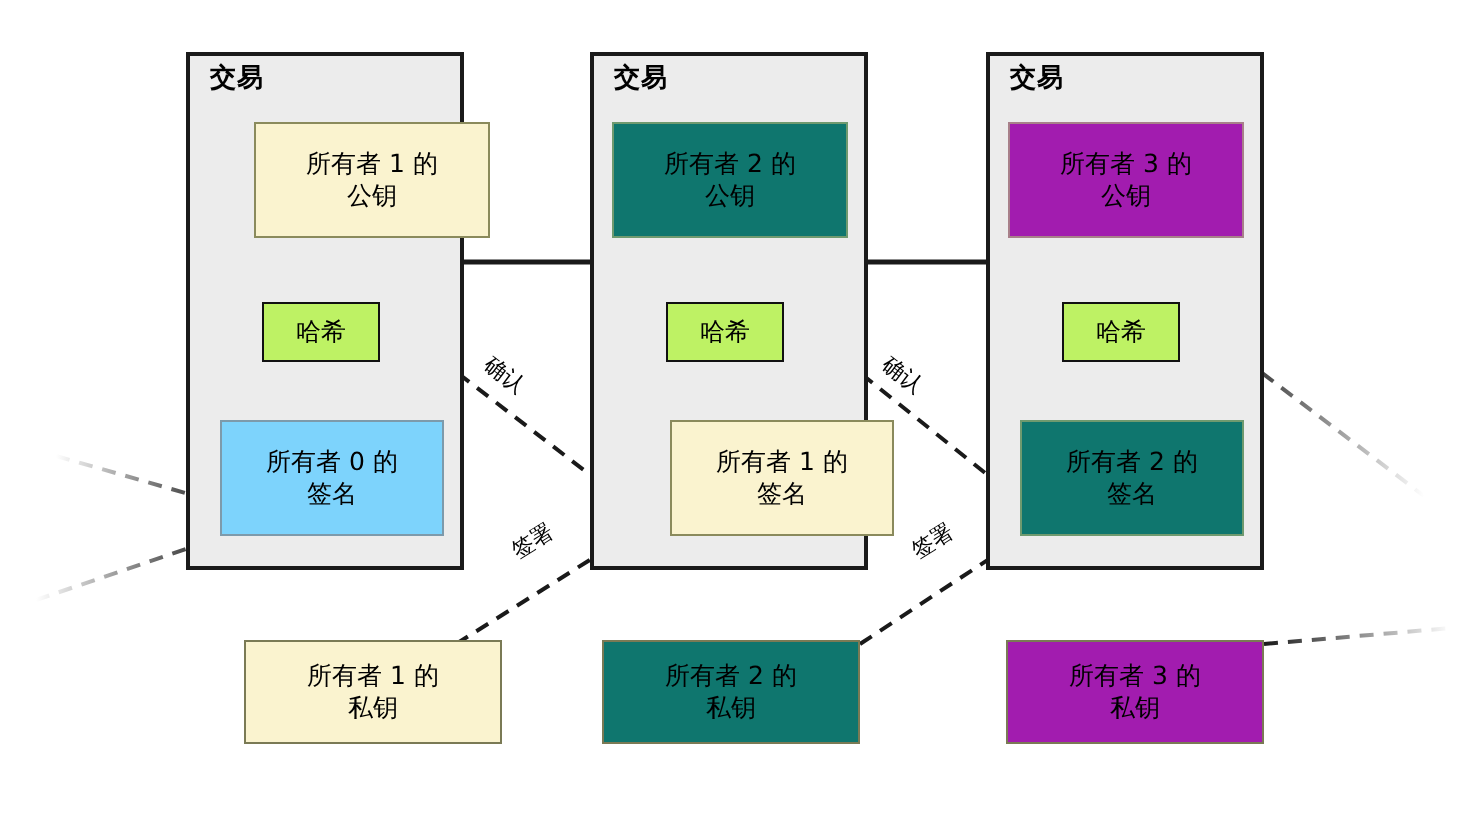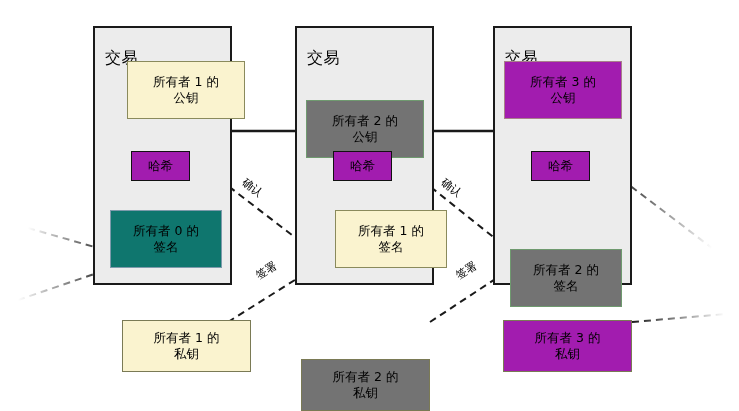--- a/index.html
+++ b/index.html
@@ -2,34 +2,34 @@
 <html><head>
 <meta charset="utf-8">
 <style>
   html,body{margin:0;padding:0;background:#ffffff;}
   body{width:739px;height:411px;position:relative;overflow:hidden;
        font-family:"DejaVu Sans","Liberation Sans",sans-serif;}
   #stage{position:absolute;left:0;top:0;width:739px;height:411px;}
   svg#wires{position:absolute;left:0;top:0;width:739px;height:411px;pointer-events:none;}
 
   .tx{position:absolute;background:#ececec;border:2px solid #1a1a1a;box-sizing:border-box;}
-  .tx-title{position:absolute;left:10px;top:20px;font-size:16px;font-weight:normal;color:#000;
+  .tx-title{position:absolute;left:10px;top:2px;font-size:13px;font-weight:bold;color:#000;
             letter-spacing:.5px;}
 
   .kbox{position:absolute;box-sizing:border-box;border:1px solid #7a7a55;
         display:flex;flex-direction:column;align-items:center;justify-content:center;
         font-size:12.5px;line-height:1.28;color:#000;text-align:center;}
   .kbox span{display:block;white-space:nowrap;}
 
   .c-yellow{background:#faf3cf;border-color:#8a8a5c;margin-left:23px;}
-  .c-green {background:#737373;border-color:#6f9a6f;margin-top:39px;}
+  .c-green {background:#0f766e;border-color:#6f9a6f;}
   .c-pink  {background:#a21caf;border-color:#a8808a;}
-  .c-blue  {background:#0f766e;border-color:#7d9aab;}
+  .c-blue  {background:#7dd3fc;border-color:#7d9aab;}
 
-  .hashbox{position:absolute;box-sizing:border-box;background:#a21caf;border:1.5px solid #111;
+  .hashbox{position:absolute;box-sizing:border-box;background:#bef264;border:1.5px solid #111;
            display:flex;align-items:center;justify-content:center;
            font-size:12.5px;color:#000;}
 
   .pk{position:absolute;box-sizing:border-box;border:1px solid #7a7a55;
       display:flex;flex-direction:column;align-items:center;justify-content:center;
       font-size:12.5px;line-height:1.28;color:#000;text-align:center;}
 
   .wlabel{position:absolute;font-size:11px;color:#000;white-space:nowrap;
           transform-origin:0 0;}
 </style>

